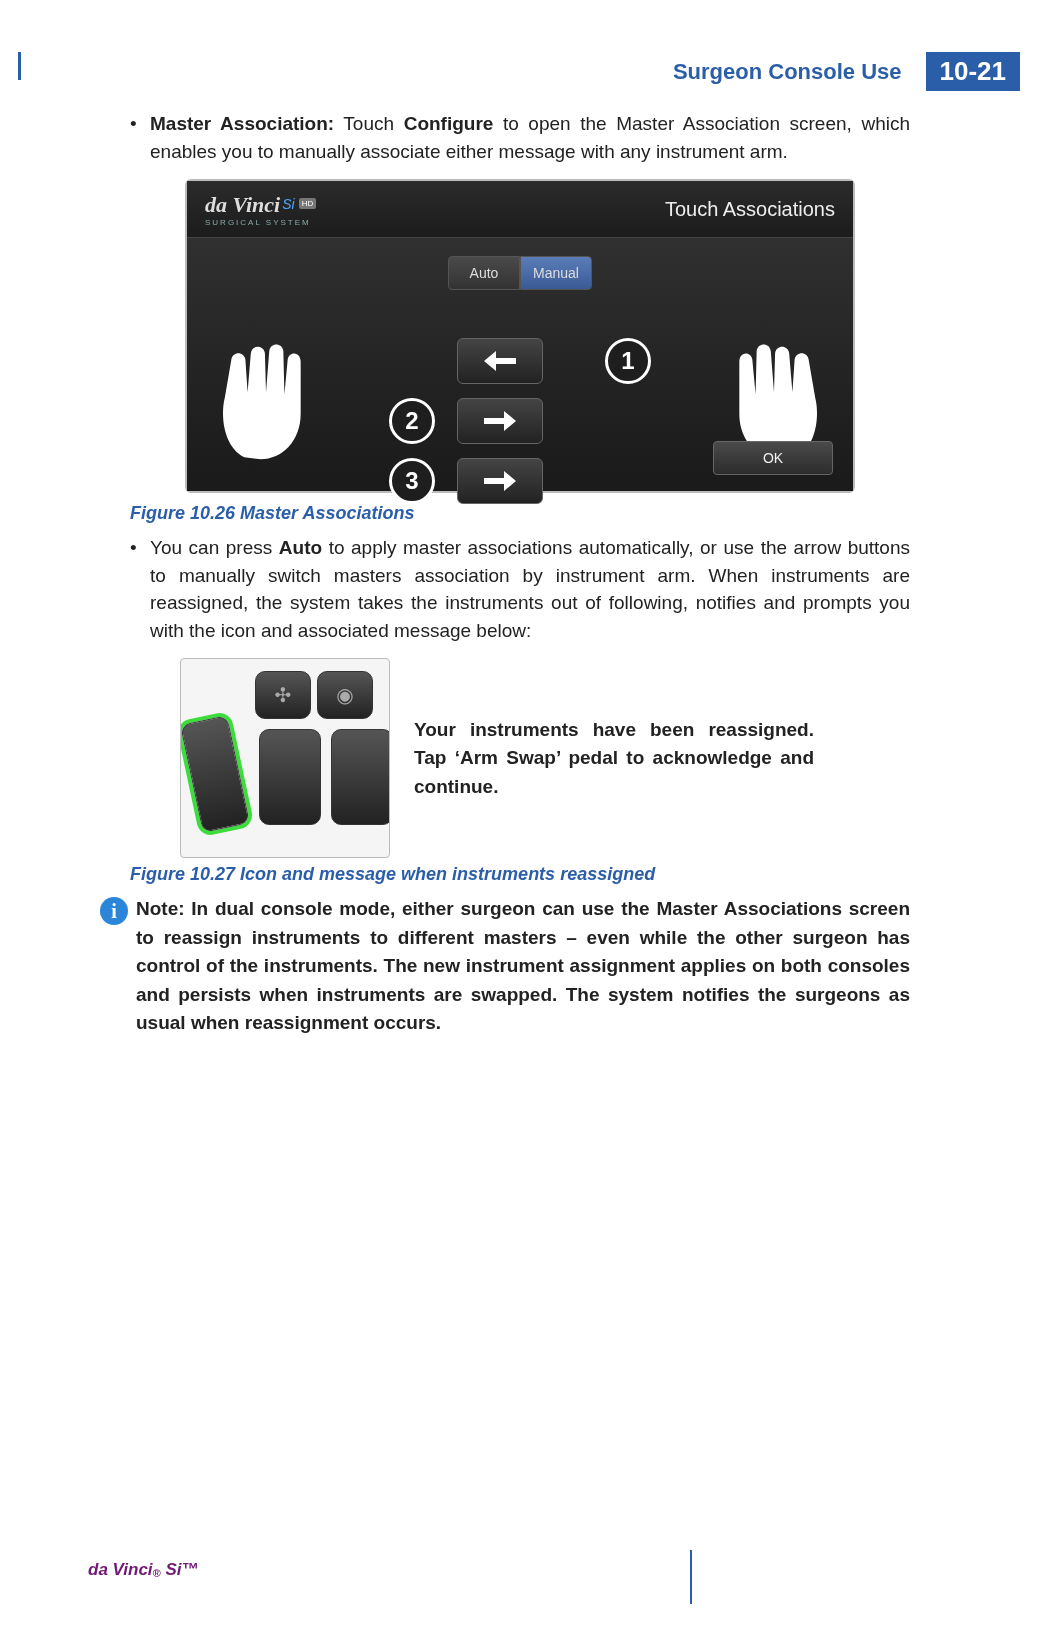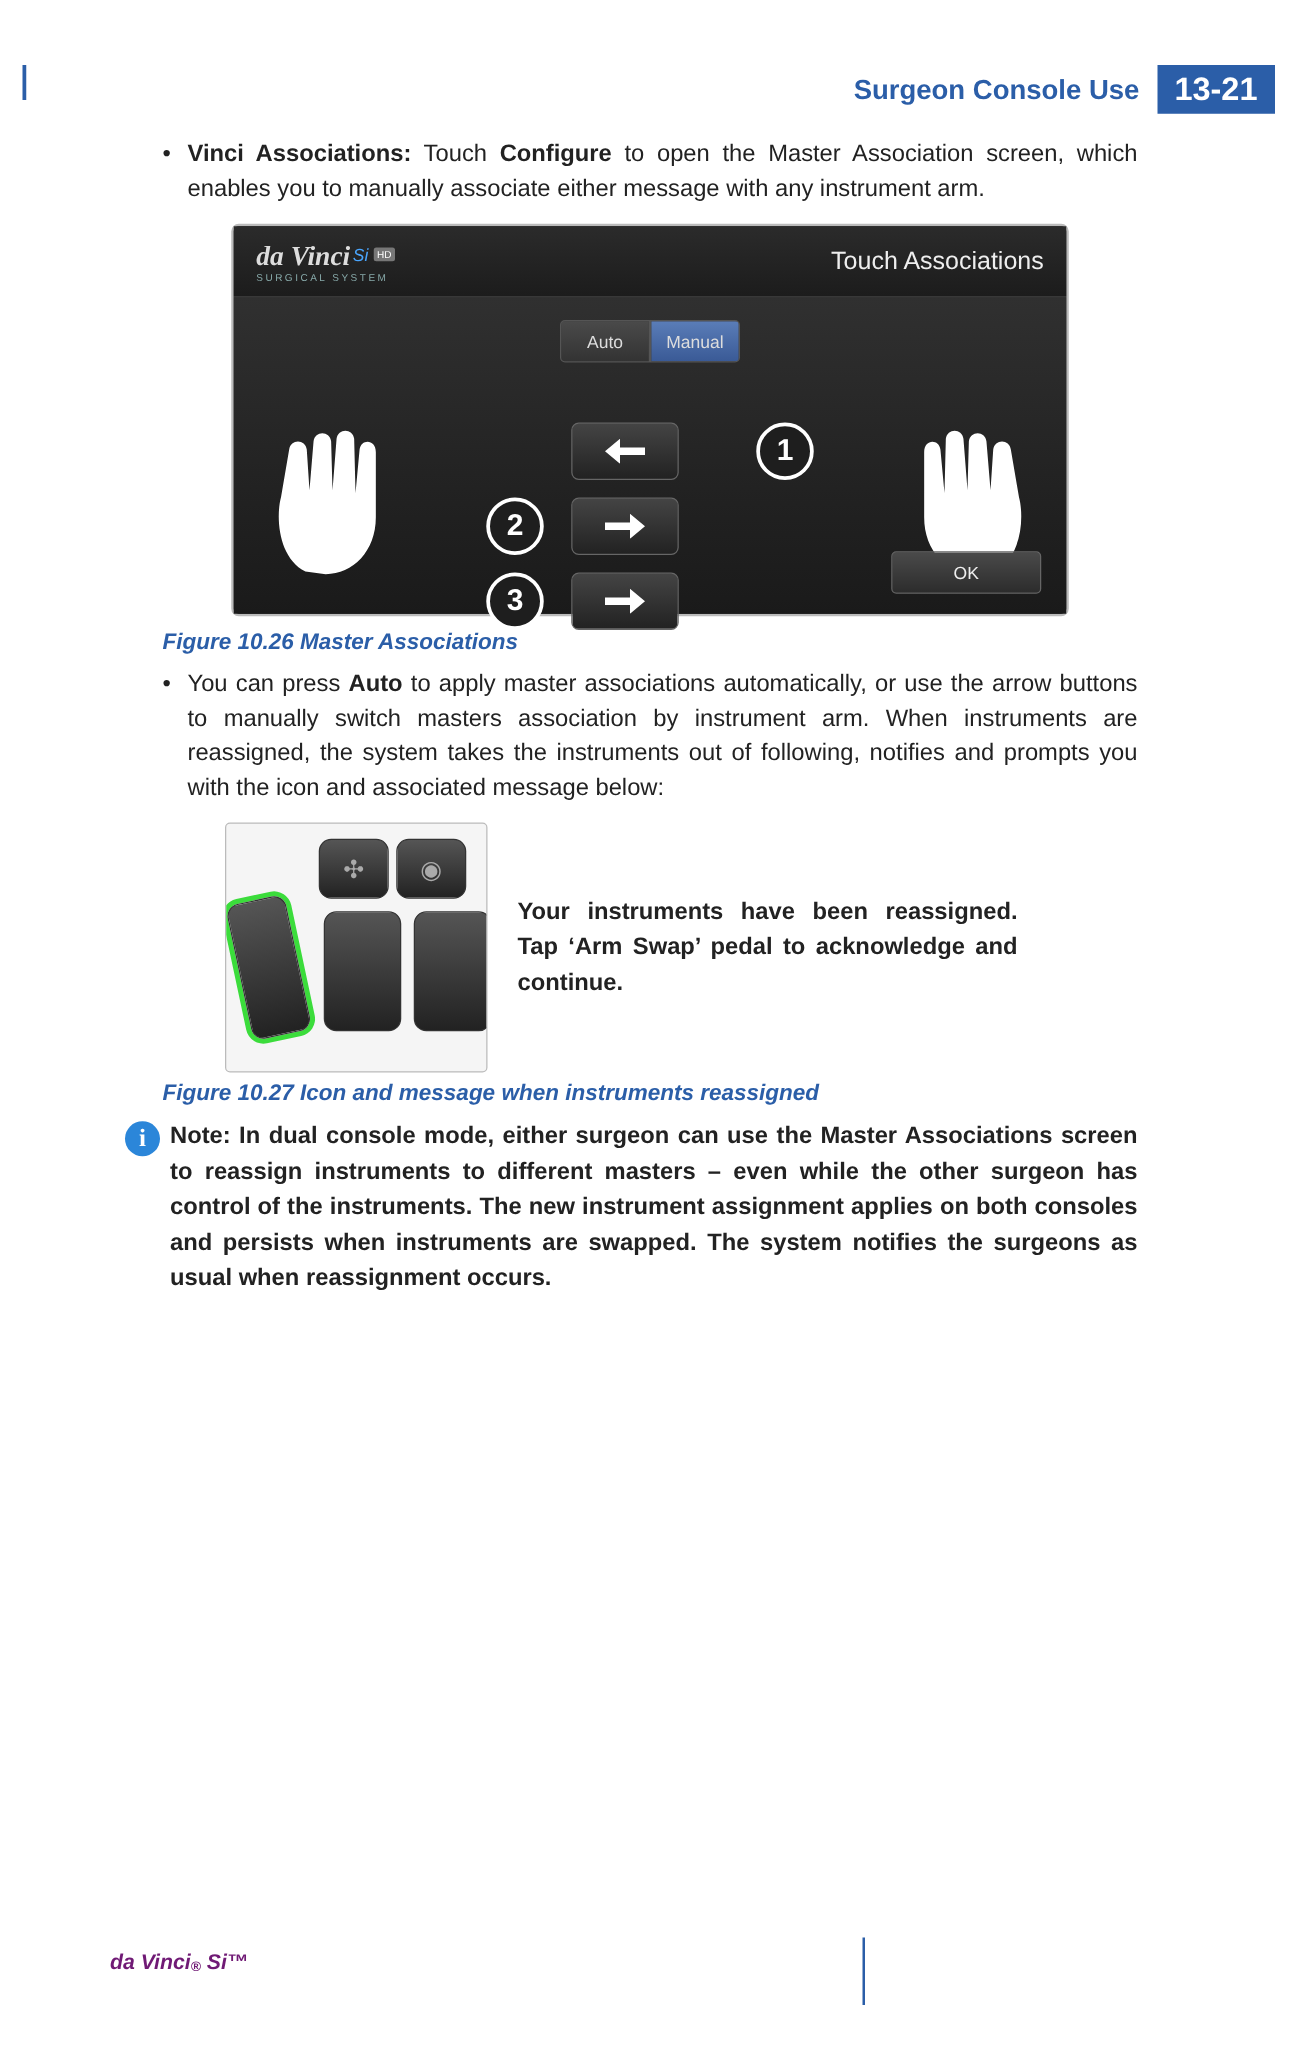--- a/index.html
+++ b/index.html
@@ -23,21 +23,21 @@
     position: absolute;
     top: 52px;
     right: 20px;
     display: flex;
     align-items: center;
   }
   .header-title {
     color: #2b5ea8;
     font-weight: 700;
     font-size: 22px;
-    margin-right: 14px;
+    margin-right: 24px;
   }
   .page-badge {
     background: #2b5ea8;
     color: #fff;
     font-weight: 700;
     font-size: 26px;
     padding: 4px 14px;
   }
   .content {
     position: absolute;
@@ -151,29 +151,29 @@
     position:absolute; right:348px; bottom:46px; width:2px; height:54px; background:#2b5ea8;
   }
 </style>
 </head>
 <body>
 
 <div class="left-rule"></div>
 
 <div class="header">
   <span class="header-title">Surgeon Console Use</span>
-  <span class="page-badge">13-21</span>
+  <span class="page-badge">10-21</span>
 </div>
 
 <div class="content">
 
   <div class="bullet">
     <div class="dot">•</div>
     <div class="txt">
-      <span class="bold">Vinci Associations:</span><span> Touch </span><span class="bold">Configure</span><span> to open the Master Association screen, which enables you to manually associate either message with any instrument arm.</span>
+      <span class="bold">Master Association:</span><span> Touch </span><span class="bold">Configure</span><span> to open the Master Association screen, which enables you to manually associate either message with any instrument arm.</span>
     </div>
   </div>
 
   <div class="screenshot">
     <div class="ss-topbar">
       <div class="brand">
         <span class="brand-ss">
           <span class="brand-main">da Vinci</span><span class="si">Si</span><span class="hd">HD</span>
         </span>
         <span class="brand-sub">SURGICAL SYSTEM</span>

